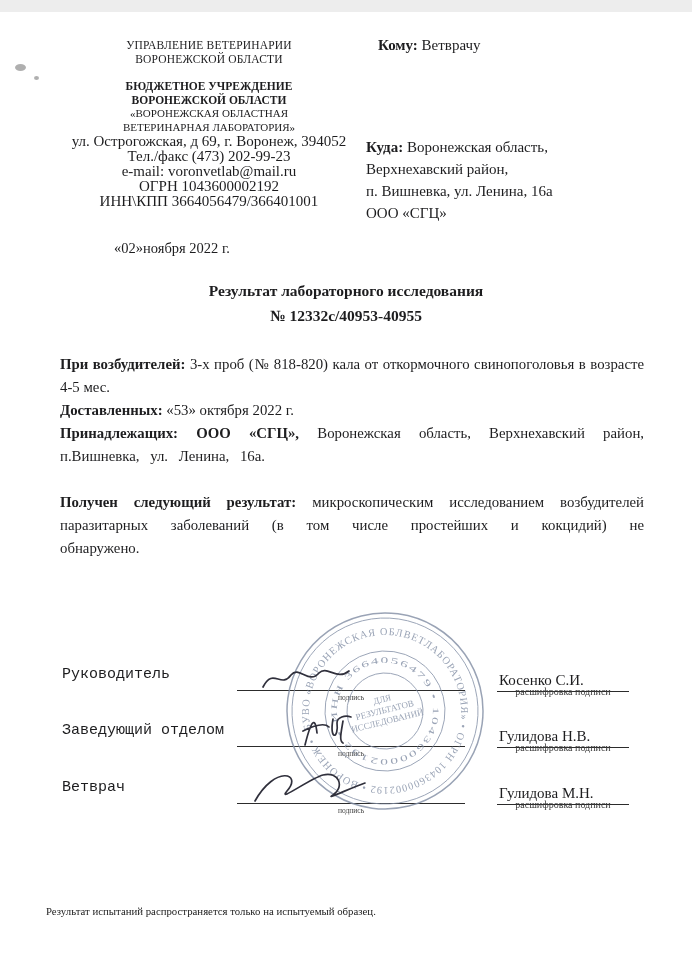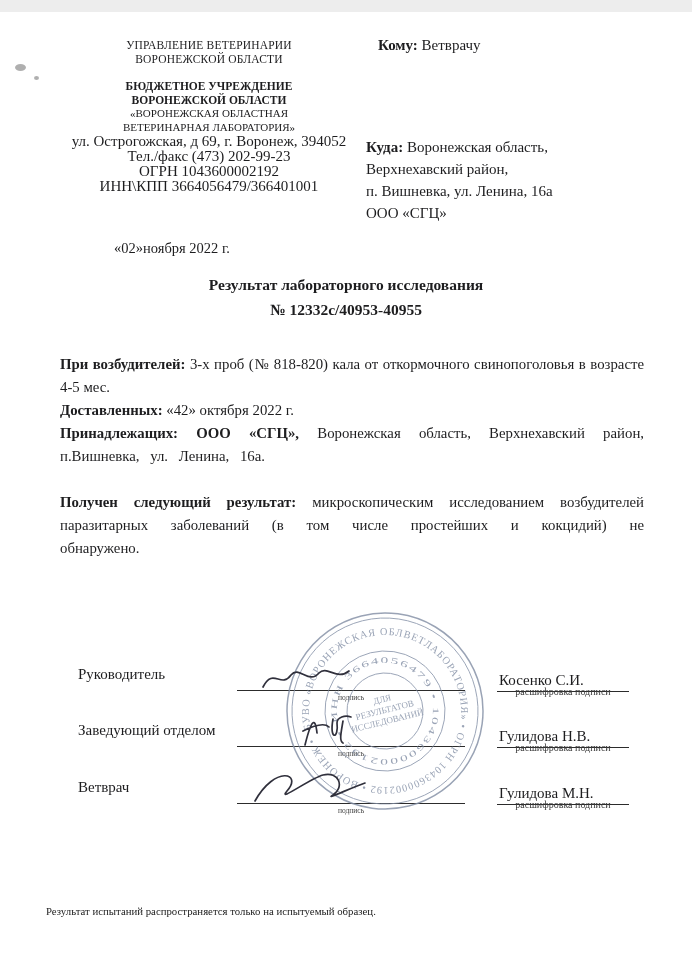--- a/index.html
+++ b/index.html
@@ -42,39 +42,39 @@
   
   .to-block { position: absolute; left: 378px; top: 25px; font-size: 15px; }
   .where-block {
     position: absolute; left: 366px; top: 124px; width: 292px;
     font-size: 15px; line-height: 22px;
   }
   .lbl { font-weight: bold; }
 
   
   .title-block {
-    position: absolute; left: 0; top: 260px; width: 100%;
+    position: absolute; left: 0; top: 266px; width: 100%;
     text-align: center; font-weight: bold; font-size: 15.5px; line-height: 25px;
   }
 
   
   .body-block {
     position: absolute; left: 60px; top: 341px; width: 584px;
     font-size: 14.8px; line-height: 23px; text-align: justify;
   }
   .body-p { margin: 0; }
   .p3 { word-spacing: 7px; }
   .p4 { margin-top: 23px; word-spacing: 9px; }
 
   
   .sig-row { position: absolute; left: 0; width: 100%; height: 56px; }
   .sig-row.r1 { top: 652px; }
   .sig-row.r2 { top: 708px; }
   .sig-row.r3 { top: 765px; }
-  .sig-role { position: absolute; left: 78px; top: 2px; font-size: 15px; }
+  .sig-role { position: absolute; left: 62px; top: 2px; font-size: 15px; font-family: Liberation Mono, monospace; }
   .sig-line {
     position: absolute; left: 237px; top: 0; width: 228px; height: 27px;
     border-bottom: 1.3px solid #2c2c2c;
   }
   .sig-line-caption {
     position: absolute; left: 237px; top: 29px; width: 228px;
     text-align: center; font-size: 7.5px; color: #3a3a3a;
   }
   .sig-name {
     position: absolute; left: 497px; top: 8px; width: 132px;
@@ -126,20 +126,21 @@
 
   <div class="sender">
     <div class="authority pre">УПРАВЛЕНИЕ ВЕТЕРИНАРИИ
 ВОРОНЕЖСКОЙ ОБЛАСТИ</div>
     <div class="org-type pre">БЮДЖЕТНОЕ УЧРЕЖДЕНИЕ
 ВОРОНЕЖСКОЙ ОБЛАСТИ</div>
     <div class="org-name pre">«ВОРОНЕЖСКАЯ ОБЛАСТНАЯ
 ВЕТЕРИНАРНАЯ ЛАБОРАТОРИЯ»</div>
     <div class="contact">ул. Острогожская, д 69, г. Воронеж, 394052</div>
     <div class="contact">Тел./факс (473) 202-99-23</div>
+    <div class="contact">e-mail: voronvetlab@mail.ru</div>
     <div class="contact">ОГРН 1043600002192</div>
     <div class="contact">ИНН\КПП 3664056479/366401001</div>
   </div>
 
   <div class="date">«02»ноября 2022 г.</div>
 
   <div class="to-block">
     <span class="lbl">Кому:</span>
     <span>Ветврачу</span>
   </div>
@@ -156,21 +157,21 @@
     <div>№ 12332с/40953-40955</div>
   </div>
 
   <div class="body-block">
     <p class="body-p">
       <span class="lbl">При возбудителей:</span>
       <span>3-х проб (№ 818-820) кала от откормочного свинопоголовья в возрасте 4-5 мес.</span>
     </p>
     <p class="body-p">
       <span class="lbl">Доставленных:</span>
-      <span>«42» октября 2022 г.</span>
+      <span>«53» октября 2022 г.</span>
     </p>
     <p class="body-p p3">
       <span class="lbl">Принадлежащих:</span>
       <span class="lbl">ООО «СГЦ»,</span>
       <span>Воронежская область, Верхнехавский район, п.Вишневка, ул. Ленина, 16а.</span>
     </p>
     <p class="body-p p4">
       <span class="lbl">Получен следующий результат:</span>
       <span>микроскопическим исследованием возбудителей паразитарных заболеваний (в том числе простейших и кокцидий) не обнаружено.</span>
     </p>

